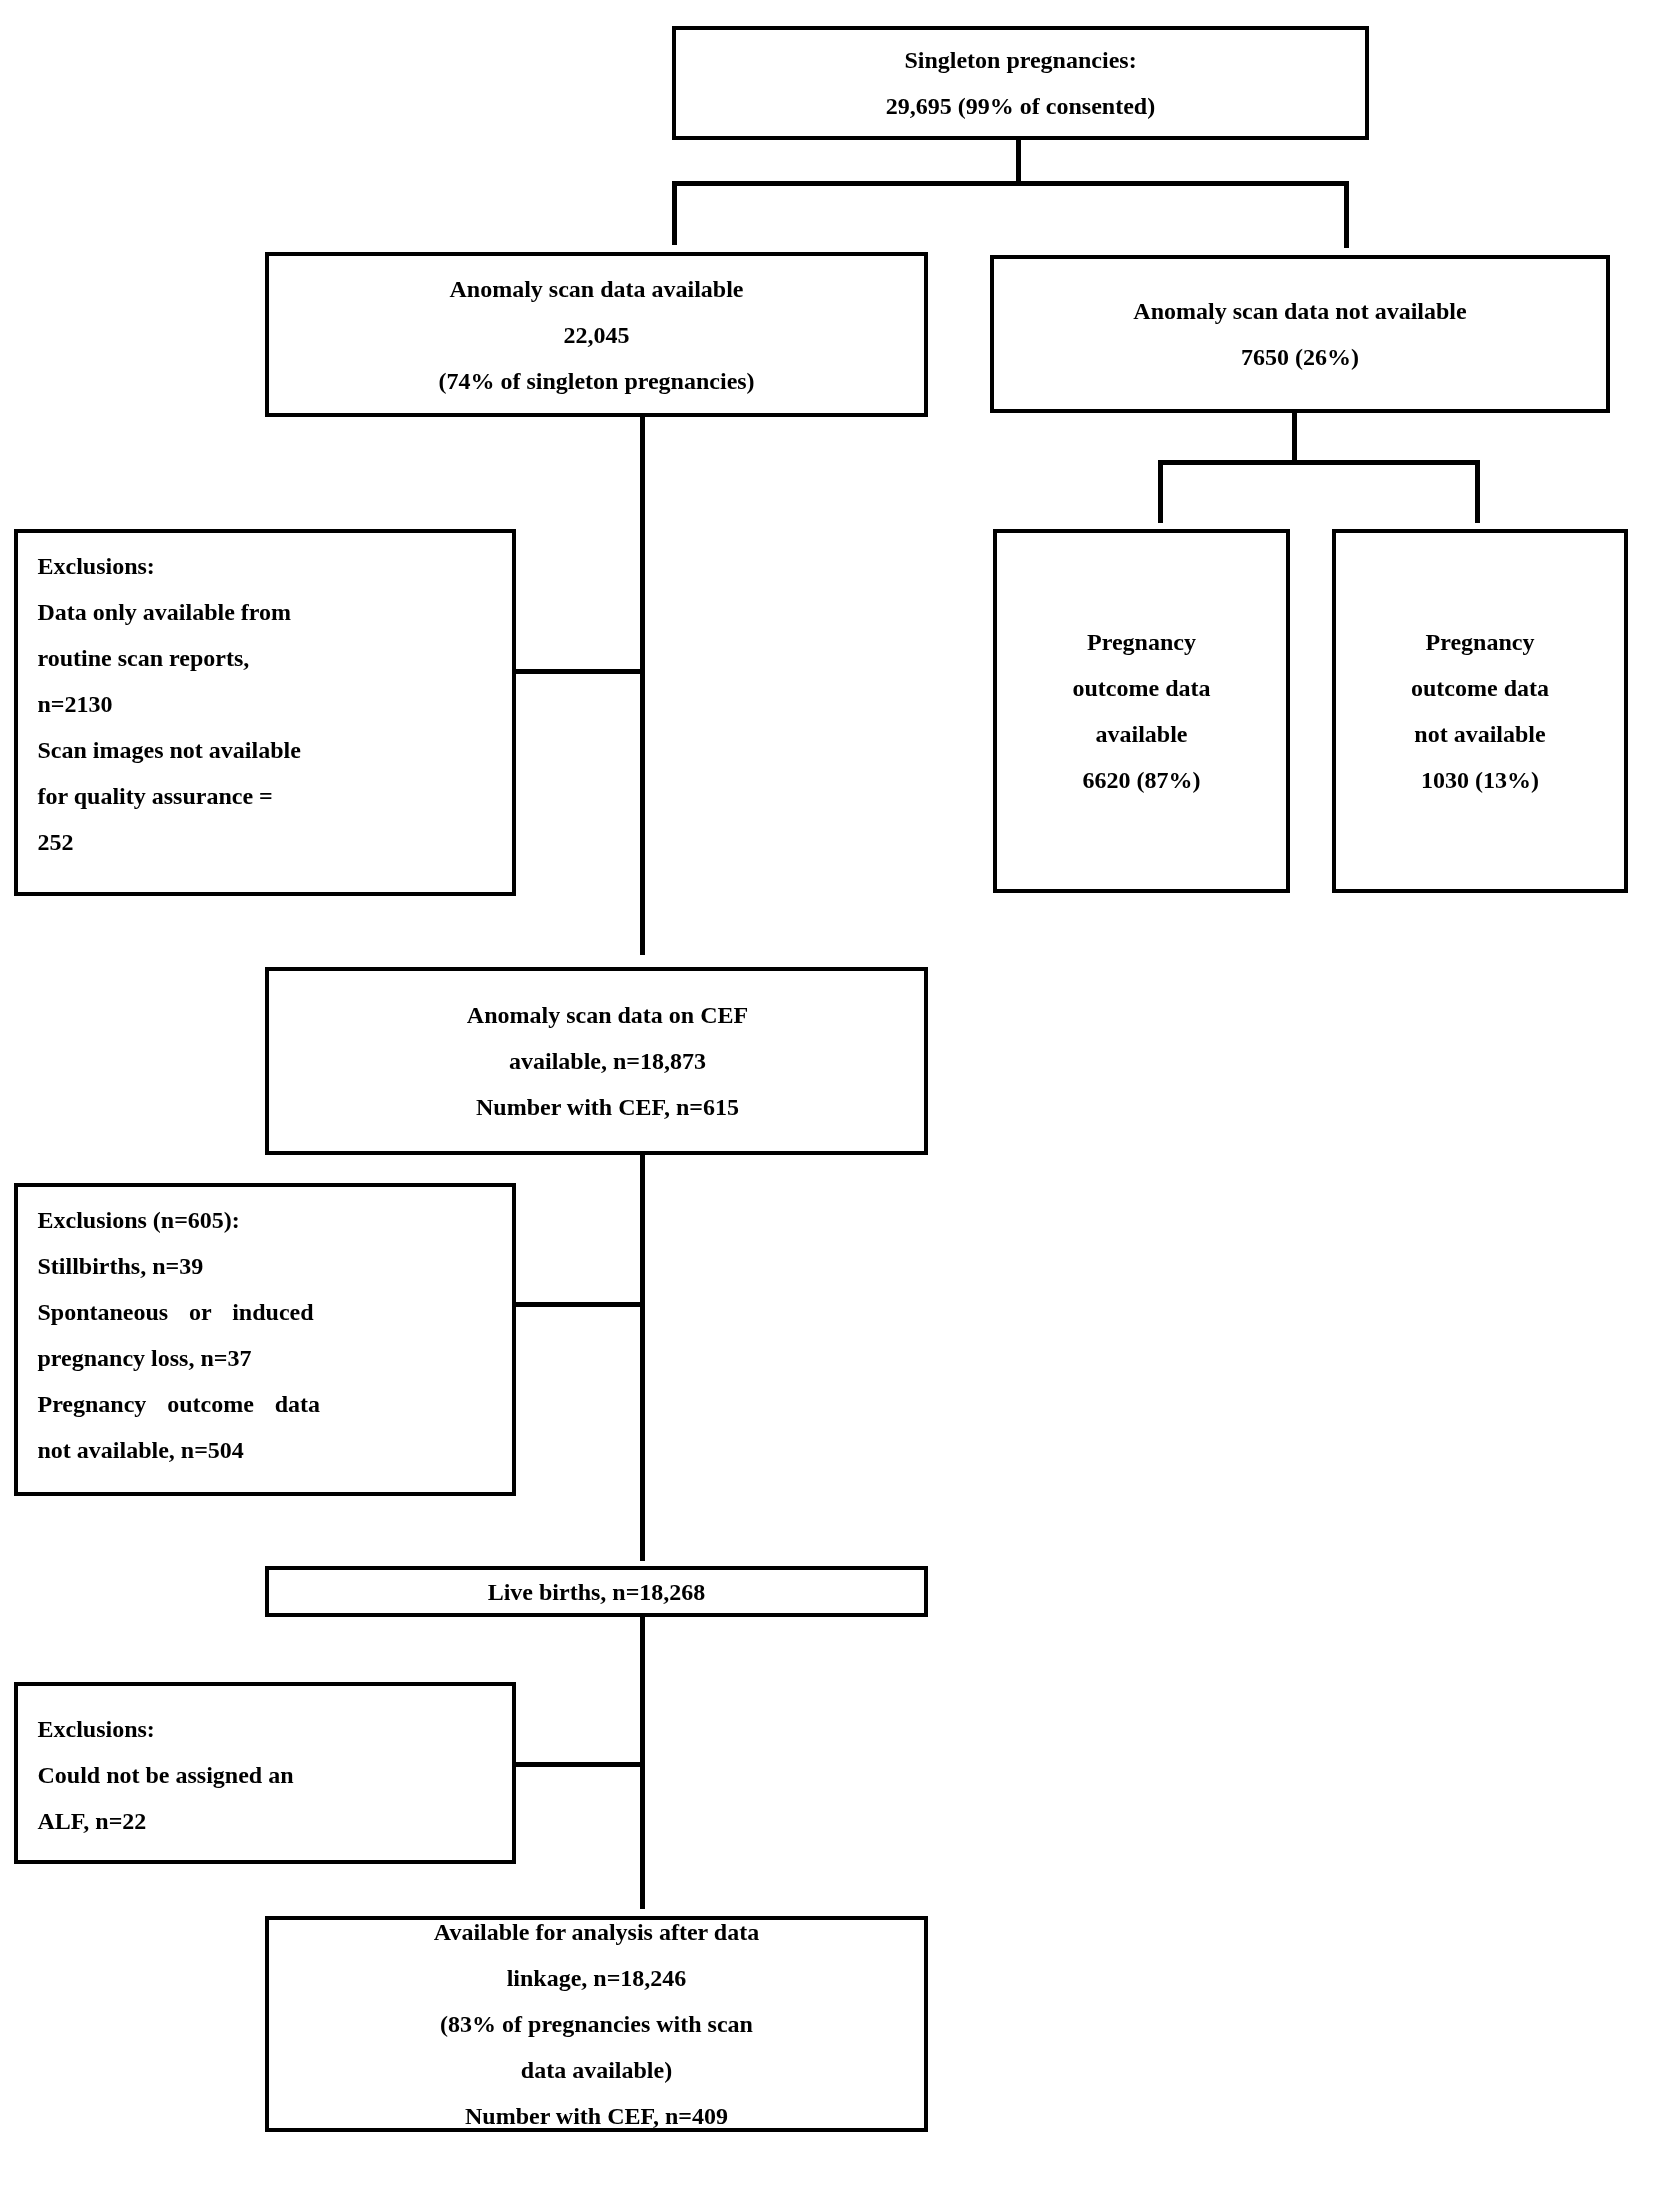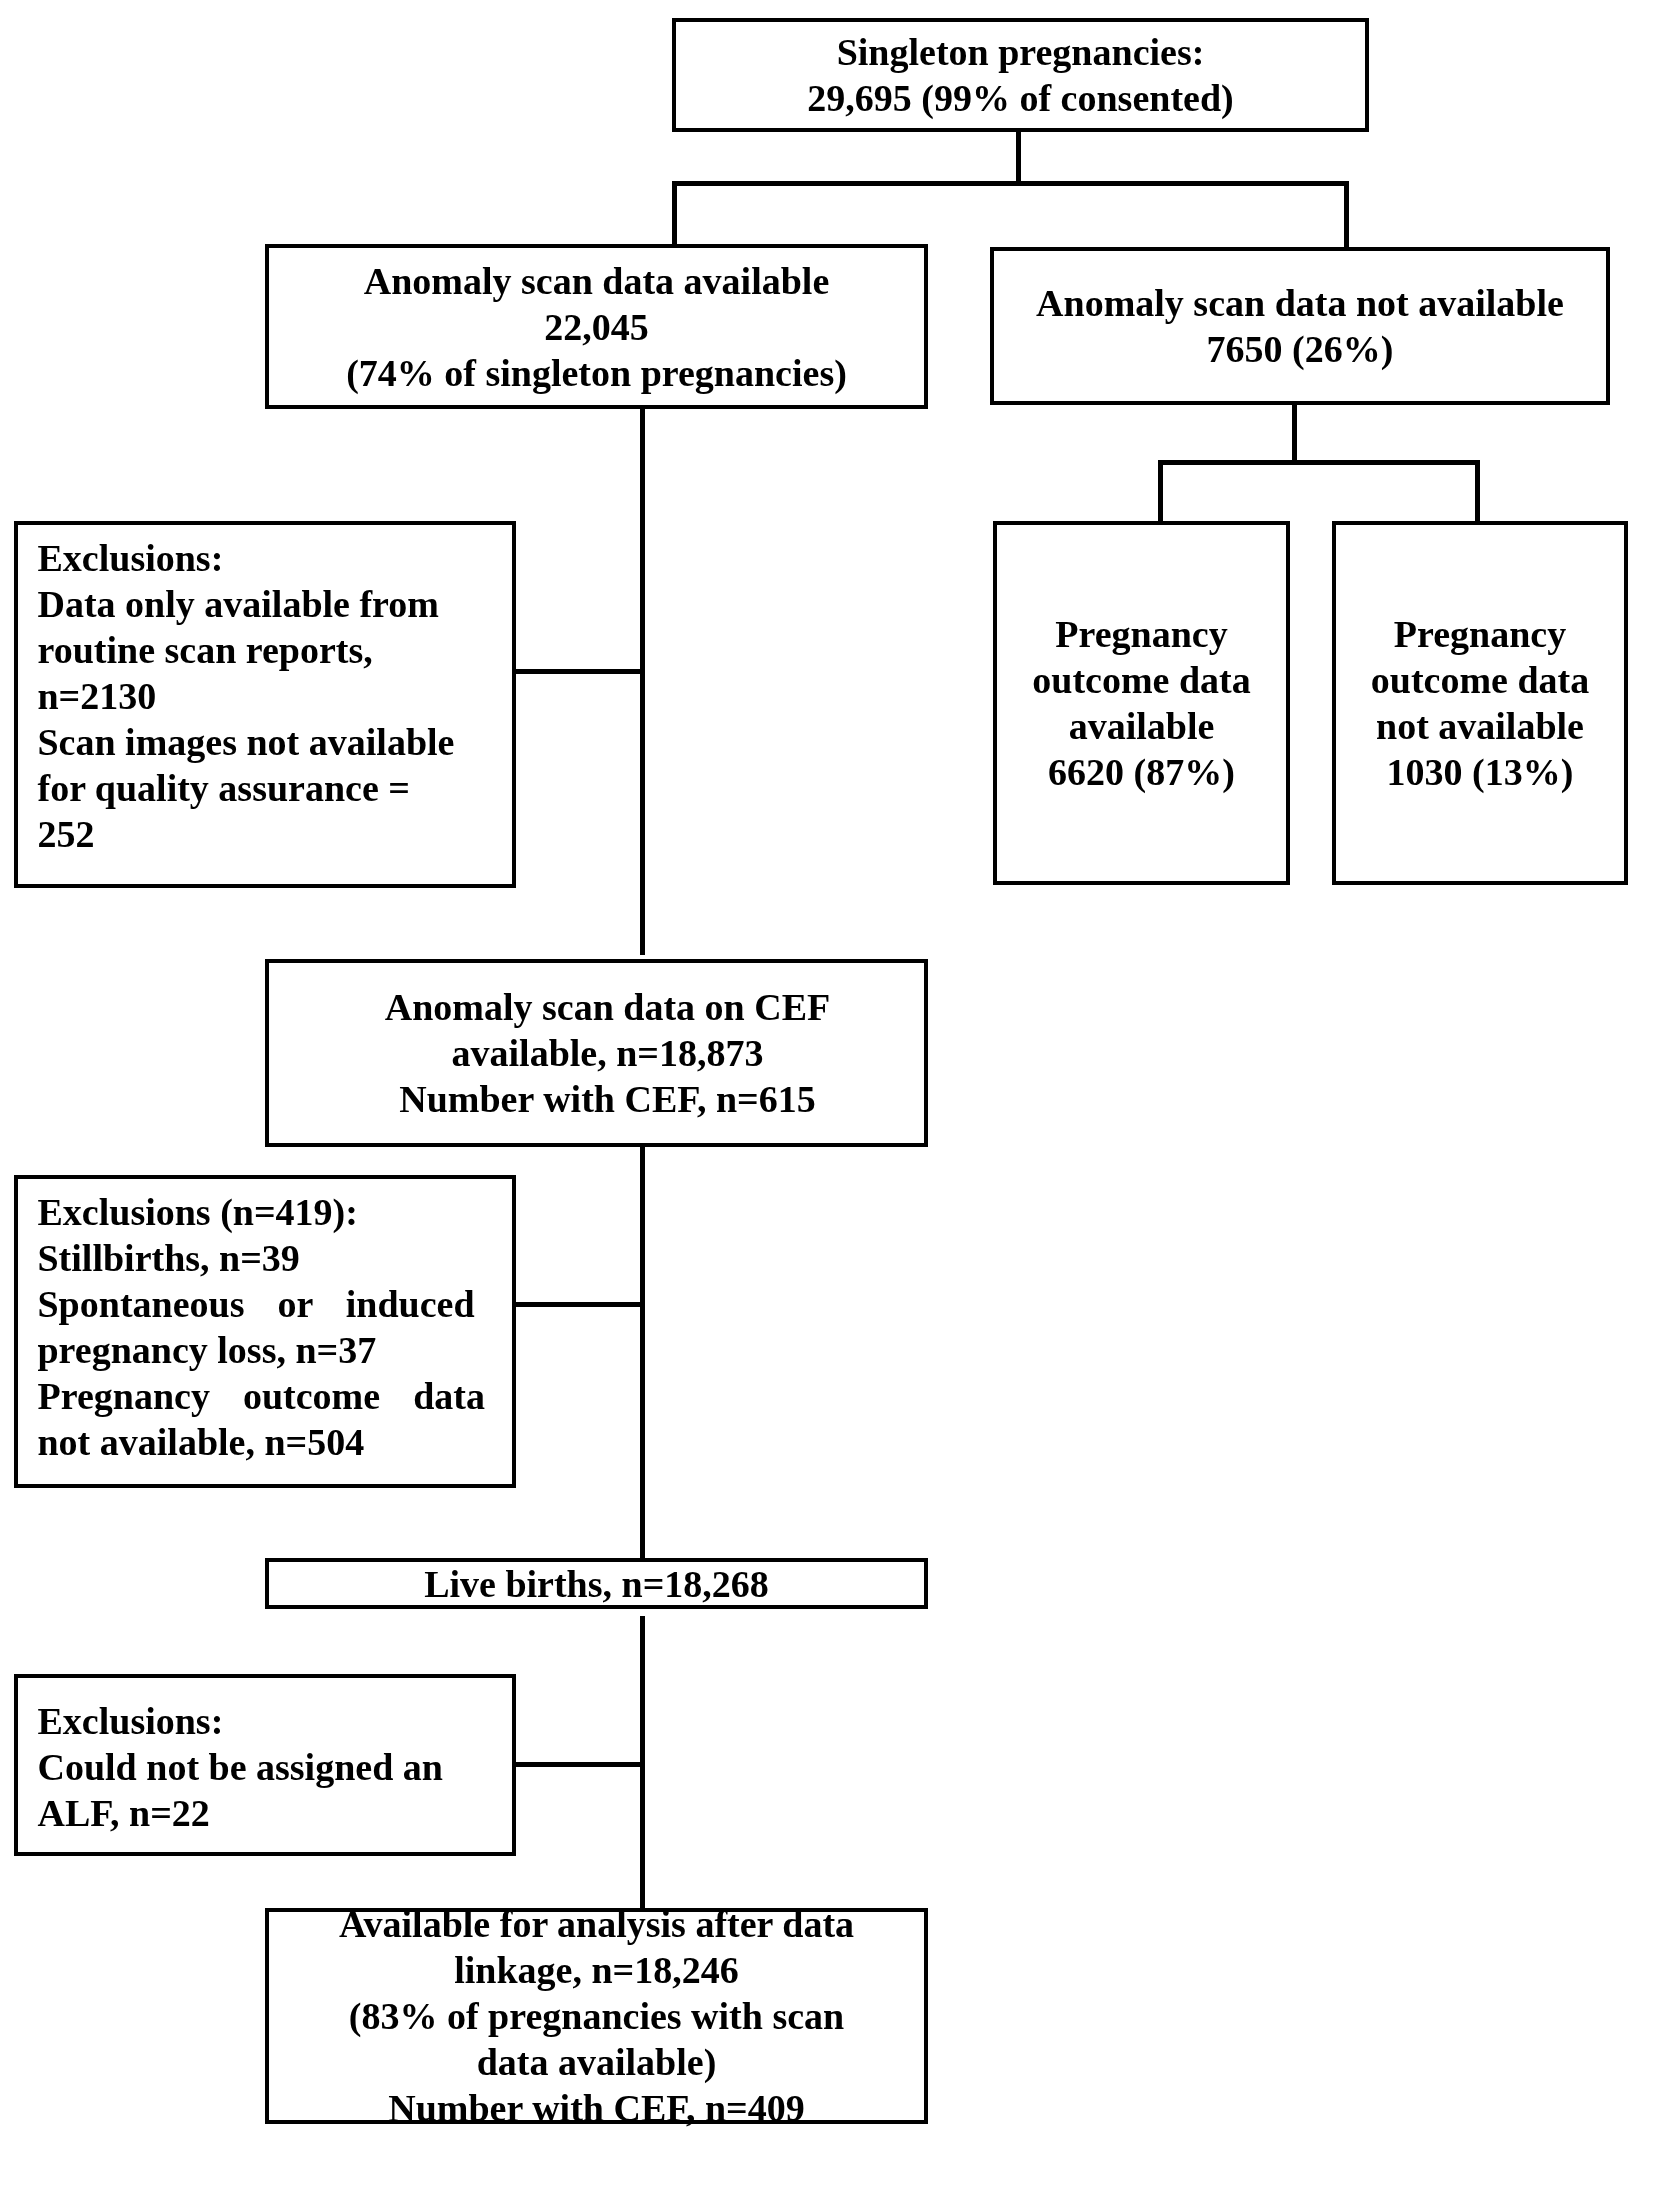--- a/index.html
+++ b/index.html
@@ -16,22 +16,23 @@
     font-weight: 700;
     color: #000000;
   }
   .box {
     position: absolute;
     box-sizing: border-box;
     border: 4.6px solid #000000;
     background: #ffffff;
     display: flex;
     flex-direction: column;
-    font-size: 38px;
+    font-size: 24px;
     line-height: 46px;
+    margin-top: 8px;
   }
   .box.center {
     align-items: center;
     justify-content: center;
     text-align: center;
   }
   .box.left {
     align-items: flex-start;
     justify-content: flex-start;
     text-align: left;
@@ -108,21 +109,21 @@
     <div class="ln">1030 (13%)</div>
   </div>
 
   <div class="box center" style="left:265px; top:959px; width:663px; height:188px;padding-left:22px;">
     <div class="ln">Anomaly scan data on CEF</div>
     <div class="ln">available, n=18,873</div>
     <div class="ln">Number with CEF, n=615</div>
   </div>
 
   <div class="box left" style="left:14.2px; top:1175px; width:502px; height:313px;">
-    <div class="ln">Exclusions (n=419):</div>
+    <div class="ln">Exclusions (n=605):</div>
     <div class="ln">Stillbirths, n=39</div>
     <div class="ln wide">Spontaneous or induced</div>
     <div class="ln">pregnancy loss, n=37</div>
     <div class="ln wide">Pregnancy outcome data</div>
     <div class="ln">not available, n=504</div>
   </div>
 
   <div class="box center" style="left:265px; top:1558px; width:663px; height:51px;">
     <div class="ln">Live births, n=18,268</div>
   </div>

